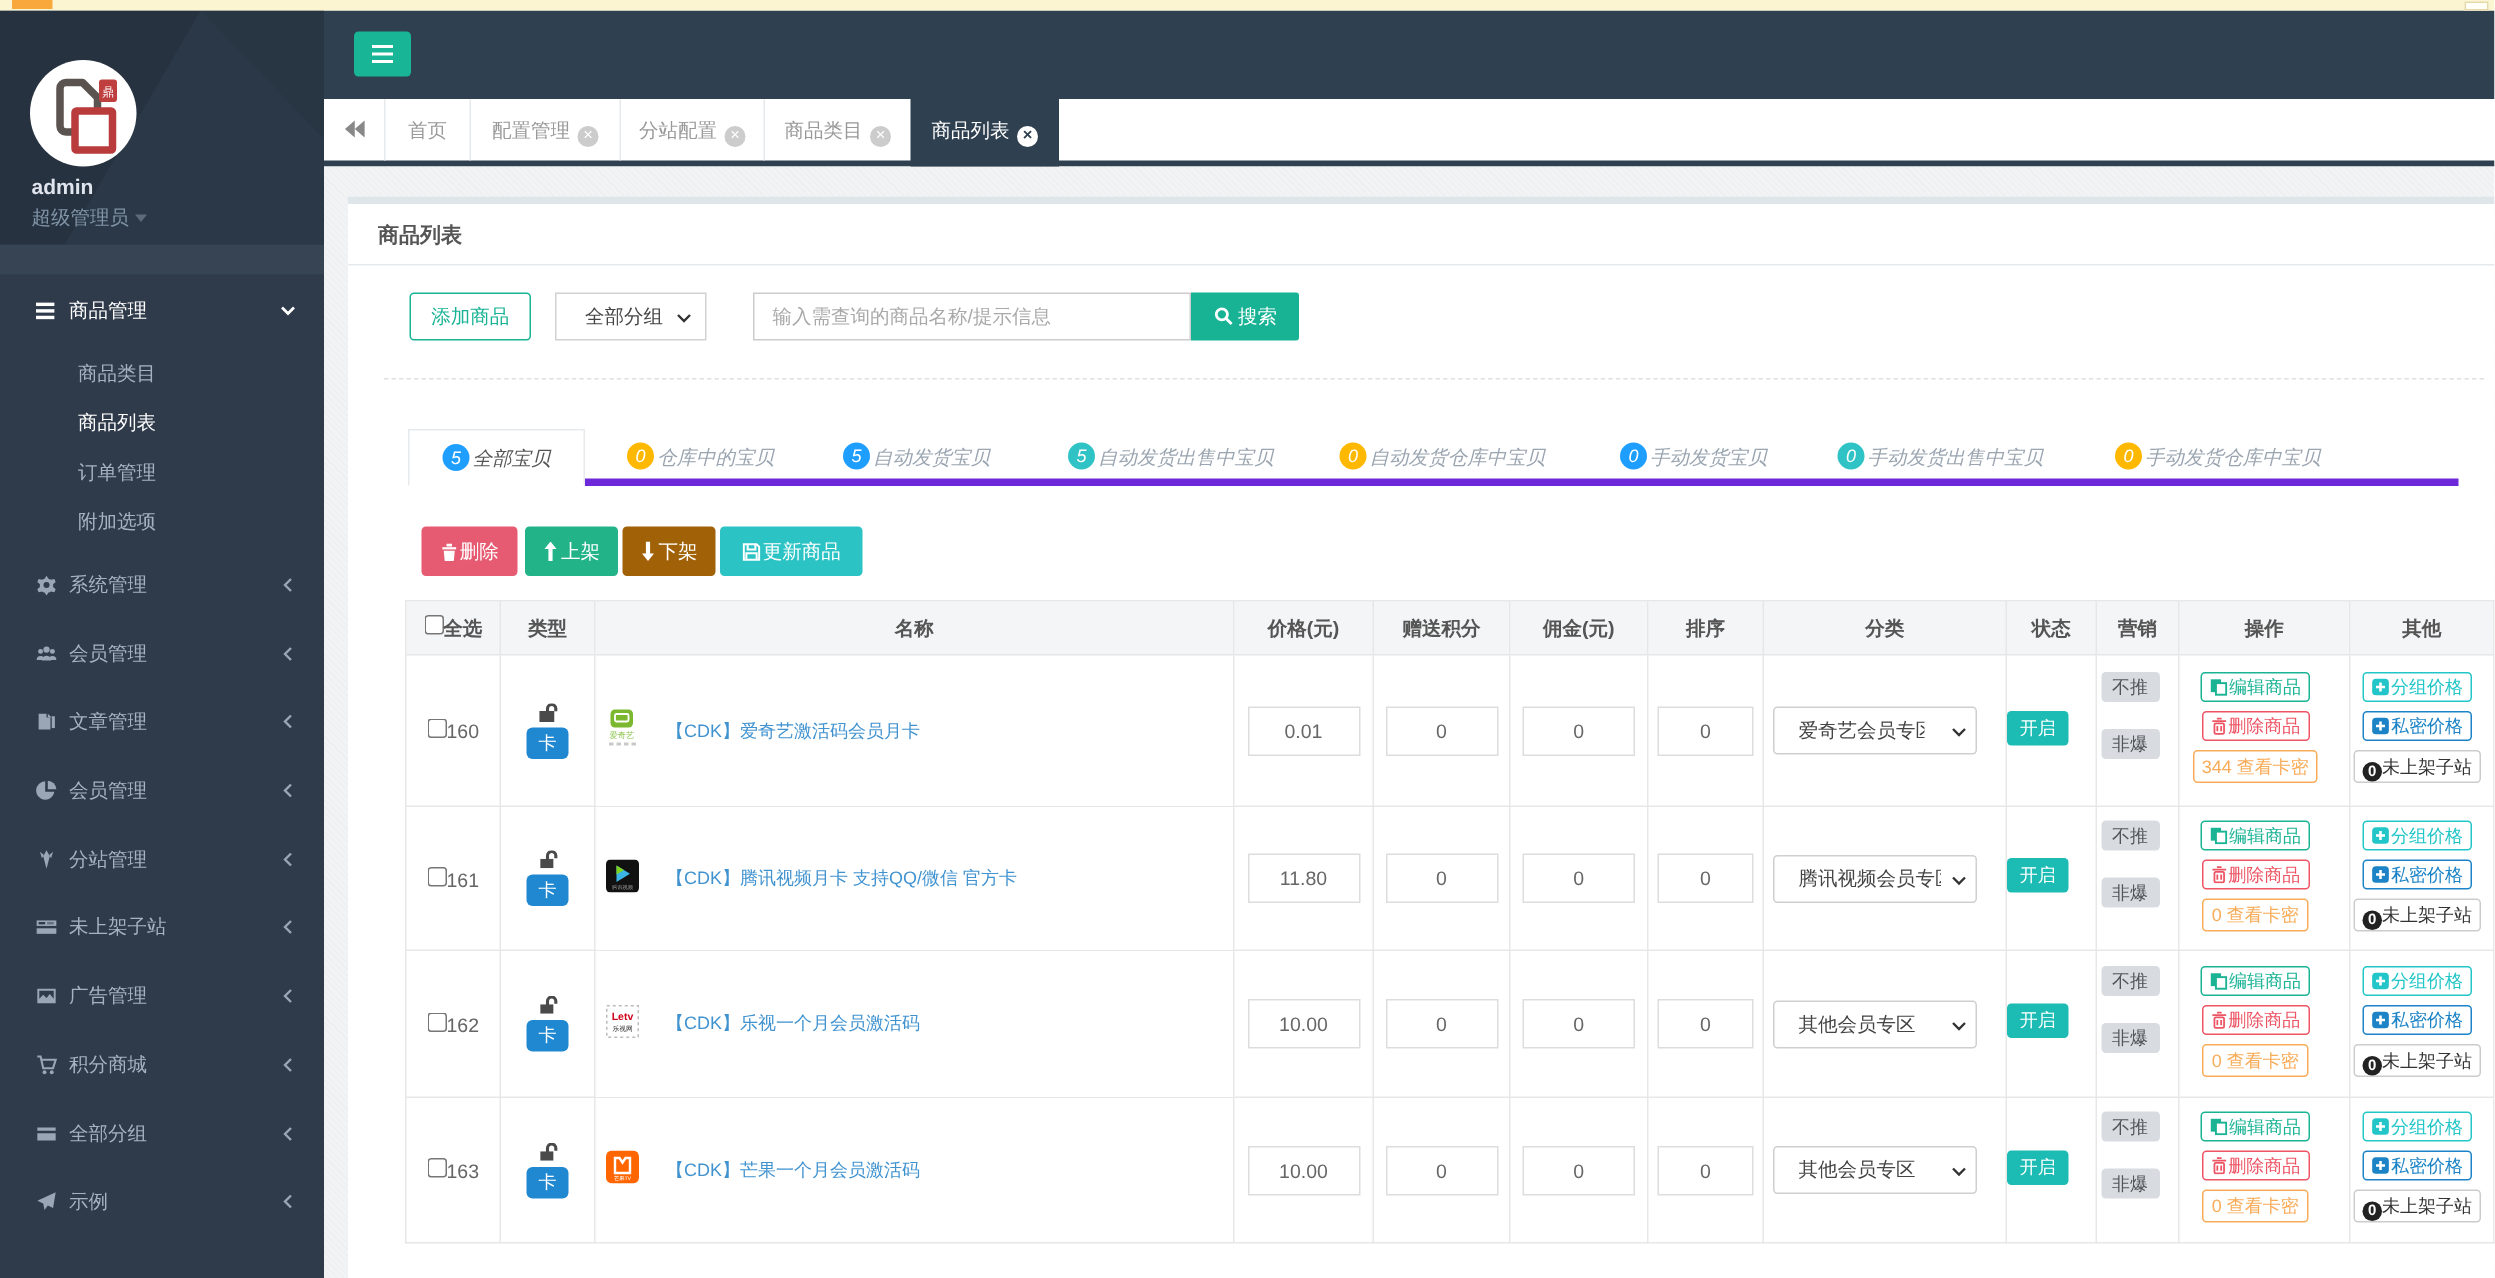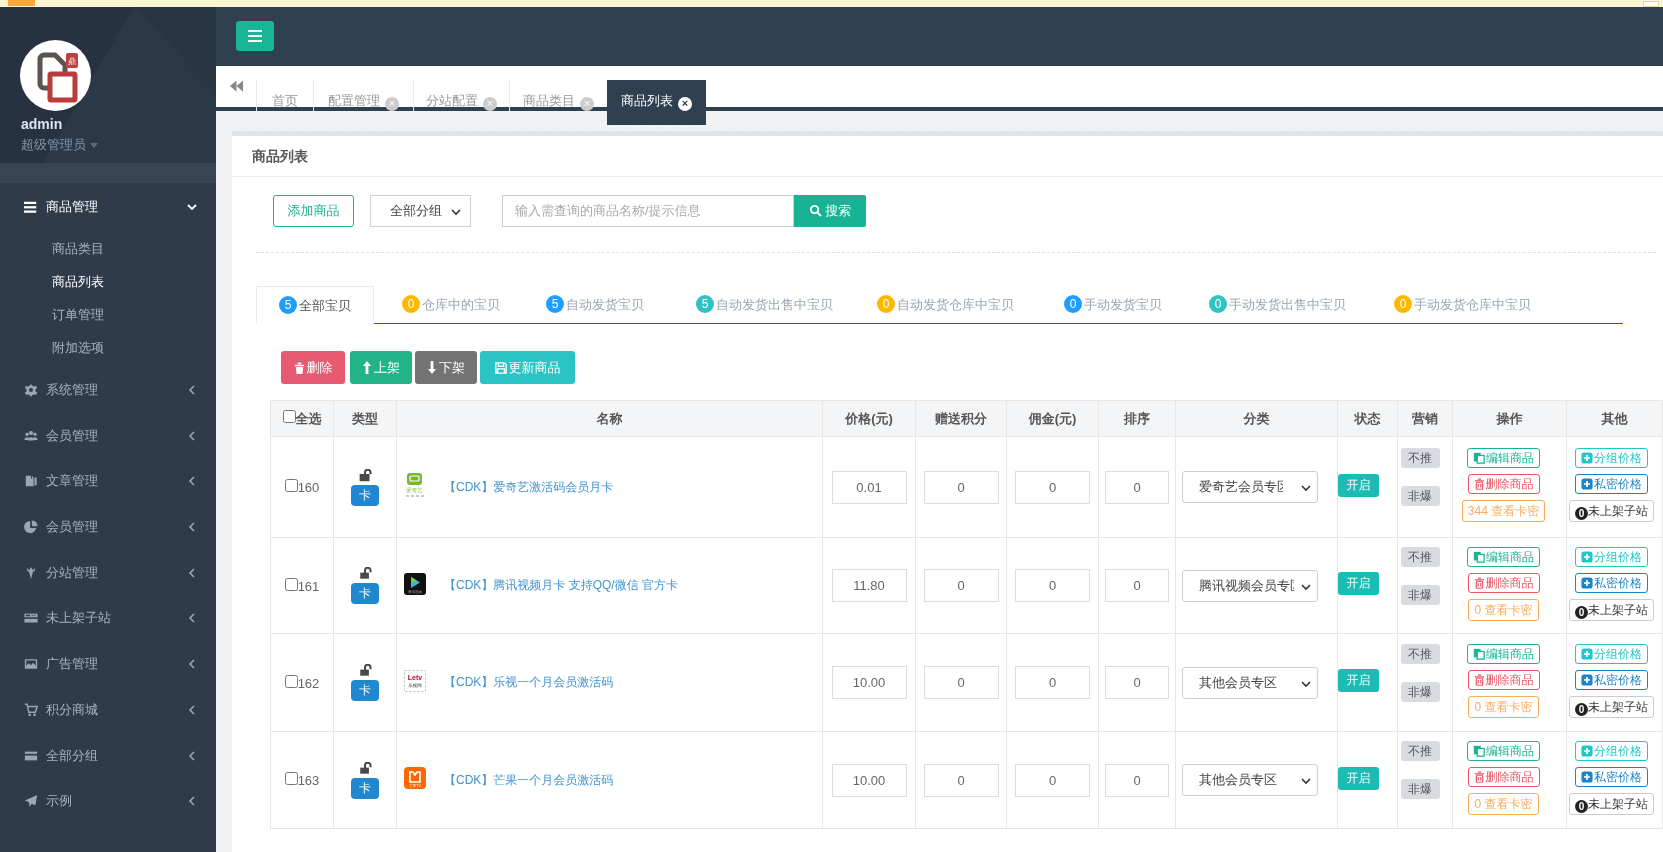--- a/index.html
+++ b/index.html
@@ -39,39 +39,39 @@
 
 .header { position:absolute; left:216px; top:7px; width:1447px; height:59px; background:#2f4050; }
 .hbtn { position:absolute; left:20px; top:14px; width:38px; height:30px; background:#18b596; border-radius:3px; }
 .hbtn .bars { position:absolute; left:12px; top:9px; width:14px; height:12px; }
 .hbtn .bars i { display:block; height:2px; background:#fff; margin-bottom:3px; }
 
 
 .tabstrip { position:absolute; left:216px; top:66px; width:1447px; height:45px; background:#fff; border-bottom:4px solid #2f4050; }
 .tback { position:absolute; left:0; top:0; width:40px; height:41px; text-align:center; }
 .tback svg { margin-top:13px; }
-.ttab { position:absolute; top:14px; height:41px; line-height:41px; text-align:center; color:#999; font-size:13px; border-left:1px solid #e7eaec; }
+.ttab { position:absolute; top:0; height:41px; line-height:41px; text-align:center; color:#999; font-size:13px; border-left:1px solid #e7eaec; }
 .ttab .cls { display:inline-block; width:14px; height:14px; line-height:13px; background:#ccc; color:#fff; border-radius:50%; font-size:11px; margin-left:5px; vertical-align:-2px; text-align:center; }
 .ttab.act { background:#2f4050; color:#fff; border-left:none; height:45px; z-index:2; }
 .ttab.act .cls { background:#fff; color:#2f4050; font-weight:bold; }
 
 
 .content { position:absolute; left:216px; top:111px; width:1447px; height:741px; background:#f2f3f4; background-image:repeating-linear-gradient(45deg, rgba(0,0,0,0.015) 0 1px, rgba(0,0,0,0) 1px 3px); }
 .panel { position:absolute; left:16px; top:20px; width:1431px; height:721px; background:#fff; border-top:5px solid #dfe6ea; }
 .ptitle { height:41px; line-height:41px; padding-left:20px; border-bottom:1px solid #e7eaec; color:#555; font-size:14px; font-weight:bold; }
 .toolbar { position:relative; height:0; }
 .btn-addgoods { position:absolute; left:41px; top:18px; width:81px; height:32px; line-height:30px; text-align:center; color:#18b394; border:1px solid #18b394; border-radius:3px; background:#fff; font-size:13px; }
 .sel-group { position:absolute; left:138px; top:18px; width:101px; height:32px; line-height:30px; border:1px solid #d2d2d2; background:#fff; color:#444; padding-left:19px; font-size:13px; }
 .sel-group svg { position:absolute; right:9px; top:11px; }
 .rowsel svg { position:absolute; right:6px; top:11px; }
 .inp-search { position:absolute; left:270px; top:18px; width:292px; height:32px; line-height:30px; border:1px solid #ccc; background:#fff; color:#a9a9a9; padding-left:12px; font-size:13px; }
 .btn-search { position:absolute; left:562px; top:18px; width:72px; height:32px; line-height:32px; background:#18b394; color:#fff; text-align:center; border-radius:0 2px 2px 0; font-size:13px; }
 .dash { position:absolute; left:24px; top:116px; width:1400px; border-top:1px dashed #e0e0e0; }
 
-.cattabs { position:absolute; left:24px; top:150px; width:1367px; height:38px; border-bottom:1px solid #6d28d9; }
+.cattabs { position:absolute; left:40px; top:150px; width:1367px; height:38px; border-bottom:5px solid #6d28d9;font-style:italic; }
 .ctab { position:absolute; top:0; height:38px; line-height:37px; color:#9aa5b1; font-size:13px; }
 .ctab .bdg { display:inline-block; min-width:18px; height:18px; line-height:18px; border-radius:50%; color:#fff; font-size:12px; text-align:center; margin-right:2px; vertical-align:1px; }
 .bdg.blue { background:#1e9fff; }
 .bdg.org { background:#ffb800; }
 .bdg.cyan { background:#2fc3c5; }
 .ctab.act { background:#fff; border:1px solid #e7eaec; border-bottom:1px solid #fff; color:#555; text-align:center; }
 
 .actions { position:absolute; left:49px; top:215px; height:33px; }
 .abtn { position:absolute; top:0; height:33px; line-height:33px; color:#fff; text-align:center; border-radius:3px; font-size:13px; }
 .abtn svg { vertical-align:-2px; margin-right:2px; }
@@ -276,21 +276,21 @@
         <div class="abtn" style="left:0;width:64px;background:#e75b72;"><svg width="11" height="12" viewBox="0 0 12 13">
               <g fill="#fff">
                 <rect x="1" y="3" width="10" height="1.6"></rect>
                 <rect x="4" y="0.5" width="4" height="2"></rect>
                 <path d="M2 5.5 L10 5.5 L9.3 13 L2.7 13 Z"></path>
               </g>
             </svg>删除</div>
         <div class="abtn" style="left:69px;width:62px;background:#22b389;"><svg width="10" height="13" viewBox="0 0 10 13">
               <path d="M5 0 L9 5 L6.4 5 L6.4 13 L3.6 13 L3.6 5 L1 5 Z" fill="#fff"></path>
             </svg>上架</div>
-        <div class="abtn" style="left:134px;width:62px;background:#737373;"><svg width="10" height="13" viewBox="0 0 10 13">
+        <div class="abtn" style="left:134px;width:62px;background:#a16207;"><svg width="10" height="13" viewBox="0 0 10 13">
               <path d="M5 13 L9 8 L6.4 8 L6.4 0 L3.6 0 L3.6 8 L1 8 Z" fill="#fff"></path>
             </svg>下架</div>
         <div class="abtn" style="left:199px;width:95px;background:#2cc3c5;"><svg width="12" height="12" viewBox="0 0 14 14">
               <path d="M1 1 L11 1 L13 3 L13 13 L1 13 Z M4 1 L4 5 L10 5 L10 1 M3 8 L11 8 L11 13 L3 13 Z" fill="none" stroke="#fff" stroke-width="1.6"></path>
             </svg>更新商品</div>
       </div>
       <table class="grid">
         <colgroup>
           <col style="width:63px">
             <col style="width:63px">

